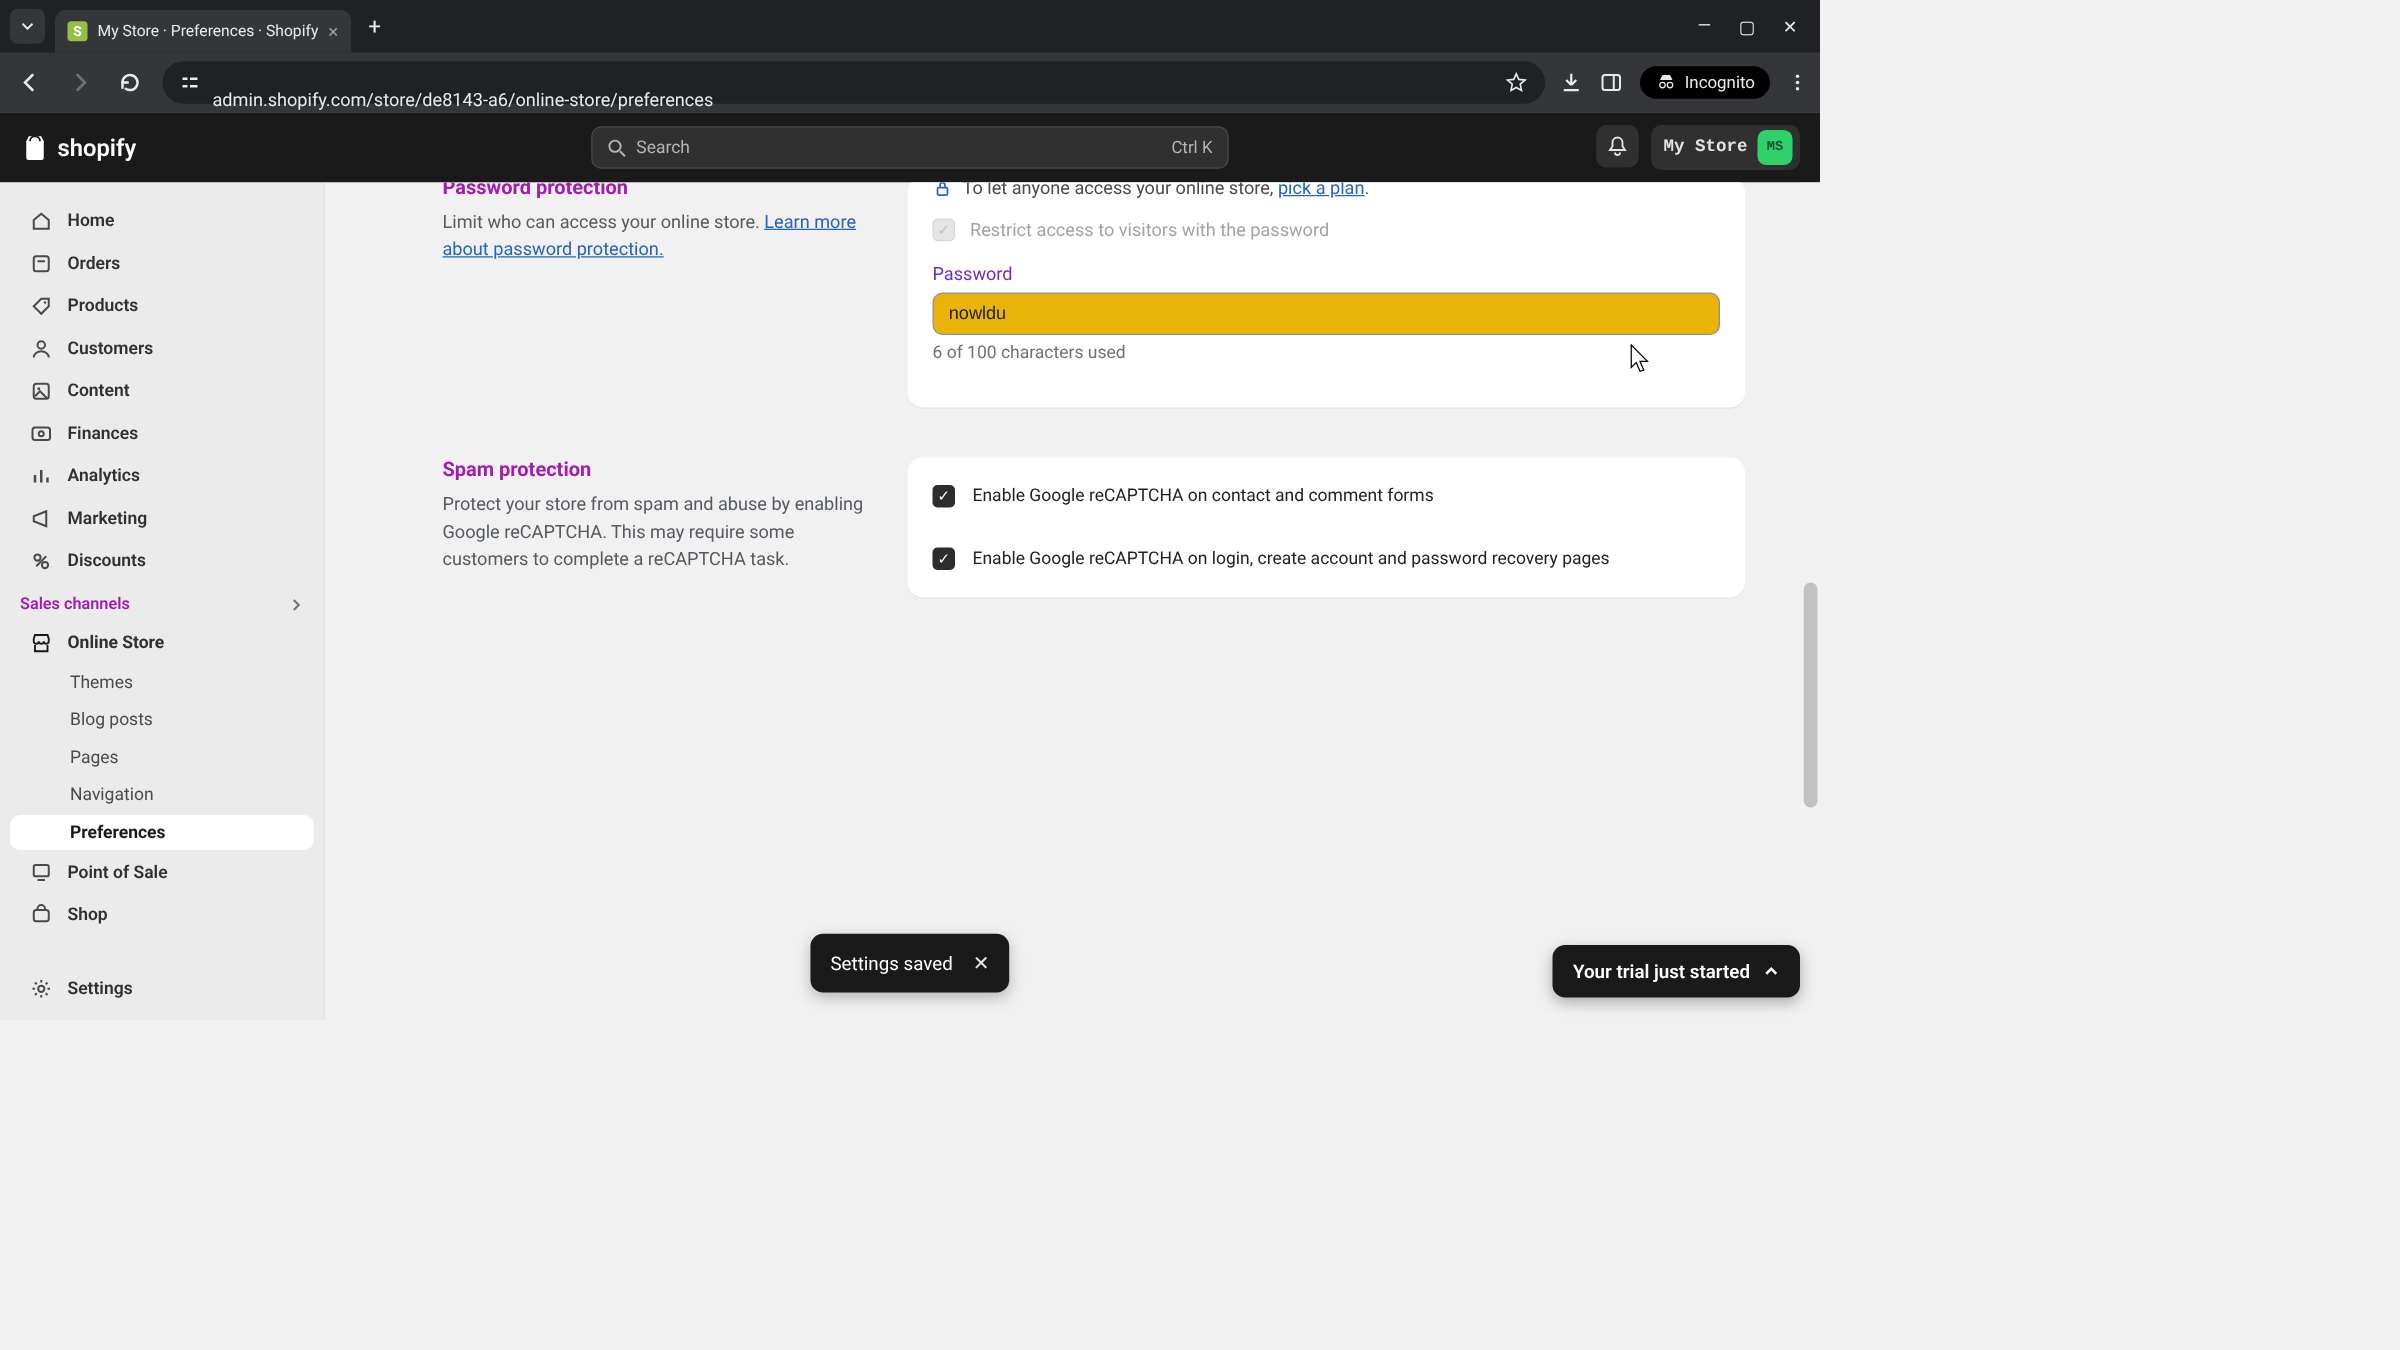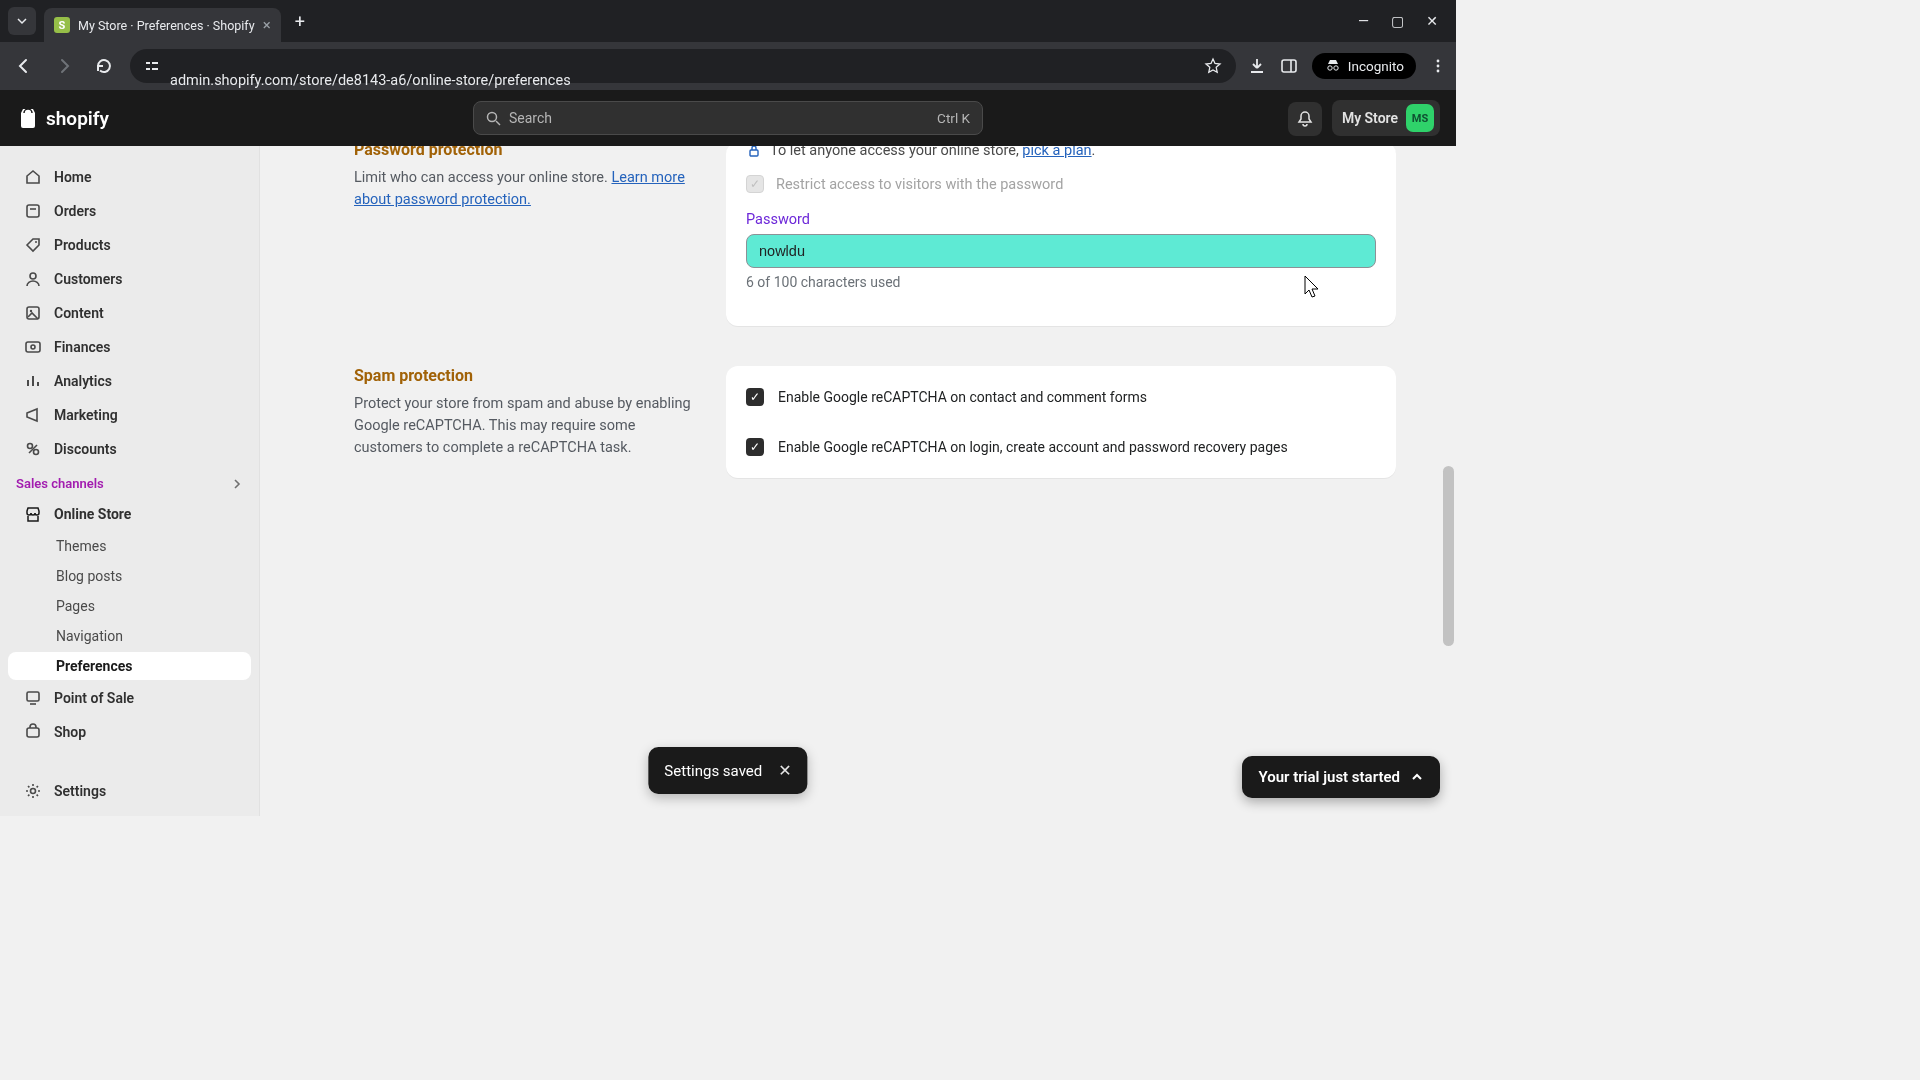--- a/index.html
+++ b/index.html
@@ -23,21 +23,21 @@
   .omnibox .url { flex: 1; margin-top: 28px; }
   .right-actions { display: flex; align-items: center; gap: 14px; }
   .incognito-chip { display: flex; align-items: center; gap: 6px; background: #000000; border-radius: 16px; padding: 4px 12px; font-size: 13.5px; }
 
   
   .app-bar { position: relative; height: 56px; background: #1a1a1a; display: flex; align-items: center; padding: 0 16px; color: #fff; }
   .shopify-logo { display: flex; align-items: center; gap: 6px; font-weight: 600; font-size: 19px; }
   .shopify-logo svg { width: 24px; height: 24px; }
   .search-pill { position: absolute; left: 50%; transform: translateX(-50%); width: 510px; height: 34px; background: #303030; border: 1px solid #4a4a4a; border-radius: 8px; display: flex; align-items: center; padding: 0 12px; color: #b5b5b5; font-size: 14px; }
   .search-pill .kbd { margin-left: auto; color: #b5b5b5; font-size: 13.5px; }
-  .appbar-right { margin-left: auto; display: flex; align-items: flex-end; gap: 10px; }
+  .appbar-right { margin-left: auto; display: flex; align-items: flex-start; gap: 10px; font-family: Liberation Mono, monospace; }
   .bell { width: 34px; height: 34px; background: #303030; border-radius: 8px; display: flex; align-items: center; justify-content: center; color: #e3e3e3; }
   .store-chip { display: flex; align-items: center; gap: 8px; background: #303030; border-radius: 8px; padding: 4px 6px 4px 10px; color: #e3e3e3; font-size: 14px; font-weight: 600; }
   .store-avatar { width: 28px; height: 28px; border-radius: 7px; background: #2fd26a; color: #0f5132; font-size: 11px; font-weight: 700; display: flex; align-items: center; justify-content: center; }
 
   
   .app-body { display: flex; height: calc(816px - 42px - 48px - 56px); position: relative; }
 
   .sidebar { width: 260px; background: #ebebeb; display: flex; flex-direction: column; padding-top: 14px; border-right: 1px solid #e1e1e1; }
   .nav-item { display: flex; align-items: center; gap: 12px; padding: 7px 16px; color: #303030; font-size: 14px; font-weight: 600; border-radius: 8px; margin: 1px 8px; }
   .nav-item svg { width: 18px; height: 18px; flex-shrink: 0; }
@@ -45,35 +45,35 @@
   .sub-item { display: flex; align-items: center; padding: 6px 16px 6px 48px; color: #4a4a4a; font-size: 14px; border-radius: 8px; margin: 1px 8px; }
   .sub-item.active { background: #fff; font-weight: 700; color: #1a1a1a; }
   .nav-item.online-store { font-weight: 700; }
   .sidebar-bottom { margin-top: auto; border-top: 1px solid transparent; padding-bottom: 8px; }
 
   .content { flex: 1; overflow-y: auto; background: #f1f1f1; position: relative; }
   .content-inner { padding: 0 60px 120px 94px; }
 
   .section { display: flex; gap: 20px; margin-bottom: 40px; }
   .section-meta { width: 352px; flex-shrink: 0; }
-  .section-title { font-size: 16px; font-weight: 700; color: #a16207; margin-bottom: 8px; }
+  .section-title { font-size: 16px; font-weight: 700; color: #a21caf; margin-bottom: 8px; }
   .section-desc { font-size: 14.5px; color: #555a61; line-height: 1.5; }
   .section-desc a { color: #2563bc; text-decoration: underline; }
 
   .card { flex: 1; background: #fff; border-radius: 12px; padding: 18px 20px; box-shadow: 0 1px 0 rgba(0,0,0,.05); }
   .card.pwd { padding-top: 0; }
 
   .info-banner { color: #4a4a4a; font-size: 14.5px; padding-bottom: 6px; display: flex; align-items: center; gap: 8px; }
   .info-banner a { color: #2563bc; text-decoration: underline; }
 
   .disabled-check { display: flex; align-items: center; gap: 12px; color: #a3a3a3; font-size: 14.5px; padding: 10px 0 18px; }
   .disabled-check .box { width: 18px; height: 18px; border-radius: 4px; background: #e5e5e5; border: 1px solid #d4d4d4; display: flex; align-items: center; justify-content: center; color: #c0c0c0; font-size: 12px; }
 
   .field-label { font-size: 14.5px; color: #6d28d9; margin-bottom: 6px; }
-  .text-input { width: 100%; border: 1px solid #8c9196; border-radius: 8px; padding: 8px 12px; font-size: 14.5px; color: #202223; background: #5eead4; }
+  .text-input { width: 100%; border: 1px solid #8c9196; border-radius: 8px; padding: 8px 12px; font-size: 14.5px; color: #202223; background: #eab308; }
   .helper { font-size: 14px; color: #6b7177; margin-top: 6px; }
   textarea.text-input { height: 110px; resize: none; }
   .field-group { margin-bottom: 18px; }
 
   .check-row { display: flex; align-items: center; gap: 14px; padding: 4px 0; }
   .check-row + .check-row { margin-top: 24px; }
   .checkbox { width: 18px; height: 18px; border-radius: 4px; background: #2d2d2d; display: flex; align-items: center; justify-content: center; color: #fff; font-size: 12px; flex-shrink: 0; }
   .check-label { font-size: 14px; color: #202223; }
 
   

